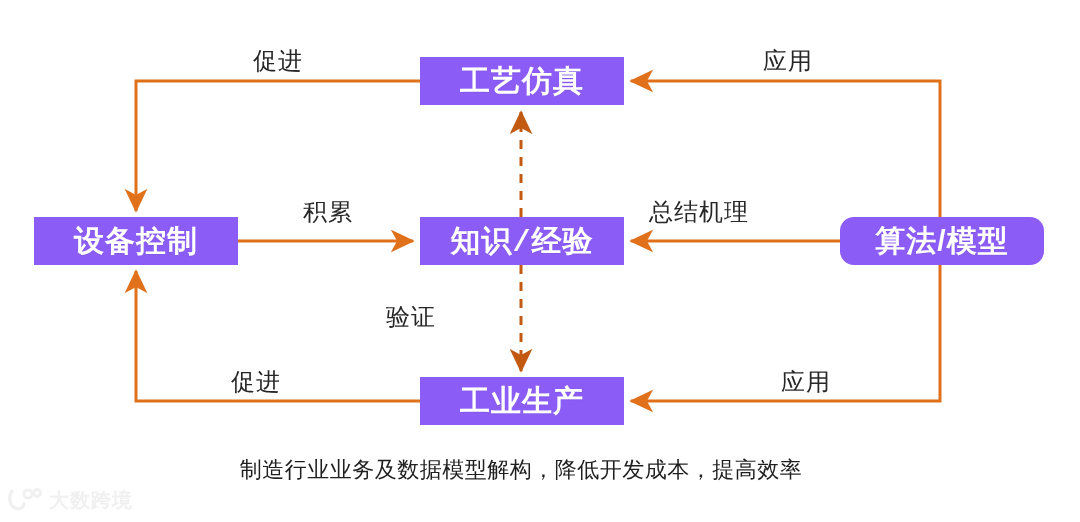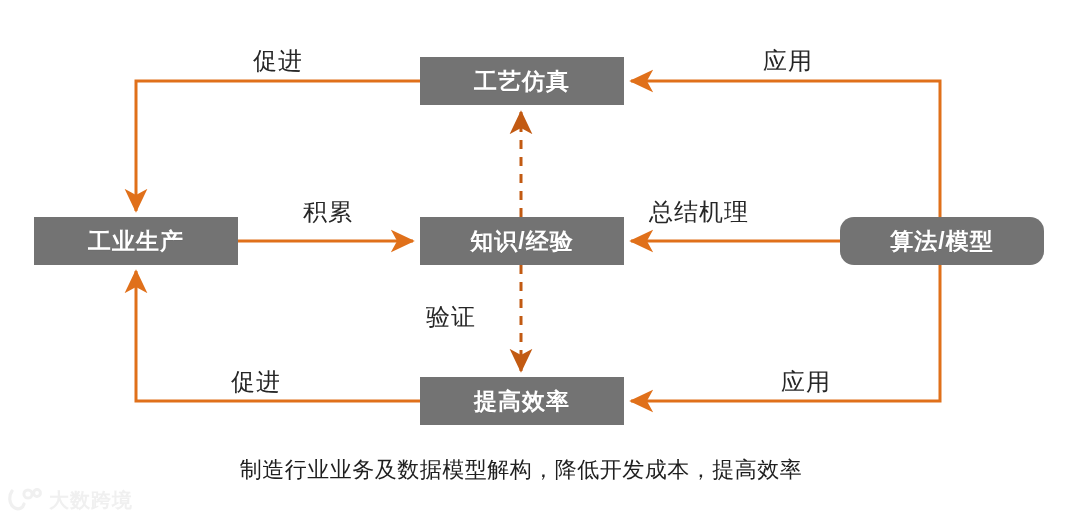--- a/index.html
+++ b/index.html
@@ -10,46 +10,46 @@
     overflow:hidden;
     position:relative;
   }
   #stage{position:absolute;left:0;top:0;width:1080px;height:522px;}
 
   svg.wires{position:absolute;left:0;top:0;width:1080px;height:522px;pointer-events:none;}
 
   .node{
     position:absolute;
     display:flex;align-items:center;justify-content:center;
-    background:#737373;
+    background:#8b5cf6;
     color:#ffffff;
     font-weight:bold;
-    font-size:23px;
+    font-size:30px;
     letter-spacing:1px;
     box-sizing:border-box;
     text-shadow:0 1px 0 rgba(0,0,0,0.05);
   }
   #node-gongyi  {left:420px;top:57px; width:204px;height:48px;}
   #node-gongye  {left:34px; top:217px;width:204px;height:48px;}
-  #node-zhishi  {left:420px;top:217px;width:204px;height:48px;}
+  #node-zhishi  {left:420px;top:217px;width:204px;height:48px;font-family:Liberation Mono, monospace;}
   #node-suanfa  {left:840px;top:217px;width:204px;height:48px;border-radius:14px;}
   #node-shebei  {left:420px;top:377px;width:204px;height:48px;}
 
   .edge-label{
     position:absolute;
     color:#262626;
     font-size:24px;
     white-space:nowrap;
     letter-spacing:1px;
   }
   #lbl-cujin-top   {left:253px;top:45px;}
   #lbl-yingyong-top{left:763px;top:45px;}
   #lbl-jilei       {left:303px;top:196px;}
   #lbl-zongjie     {left:649px;top:196px;}
-  #lbl-yanzheng    {left:386px;top:301px;margin-left:40px;}
+  #lbl-yanzheng    {left:386px;top:301px;}
   #lbl-cujin-bot   {left:231px;top:366px;}
   #lbl-yingyong-bot{left:781px;top:366px;}
 
   #caption{
     position:absolute;left:0;top:455px;width:1042px;
     text-align:center;
     color:#1f1f1f;
     font-size:22px;
     letter-spacing:0.5px;
   }
@@ -113,33 +113,33 @@
     <g>
       <path d="M940,265 L940,401 L631,401" fill="none" stroke="#E0701A" stroke-width="3" marker-end="url(#ah)"></path>
     </g>
   </svg>
 
   <div class="node" id="node-gongyi">
     <span>工艺仿真</span>
   </div>
 
   <div class="node" id="node-gongye">
-    <span>工业生产</span>
+    <span>设备控制</span>
   </div>
 
   <div class="node" id="node-zhishi">
     <span>知识/经验</span>
   </div>
 
   <div class="node" id="node-suanfa">
     <span>算法/模型</span>
   </div>
 
   <div class="node" id="node-shebei">
-    <span>提高效率</span>
+    <span>工业生产</span>
   </div>
 
   <div class="edge-label" id="lbl-cujin-top">促进</div>
   <div class="edge-label" id="lbl-yingyong-top">应用</div>
   <div class="edge-label" id="lbl-jilei">积累</div>
   <div class="edge-label" id="lbl-zongjie">总结机理</div>
   <div class="edge-label" id="lbl-yanzheng">验证</div>
   <div class="edge-label" id="lbl-cujin-bot">促进</div>
   <div class="edge-label" id="lbl-yingyong-bot">应用</div>
 

